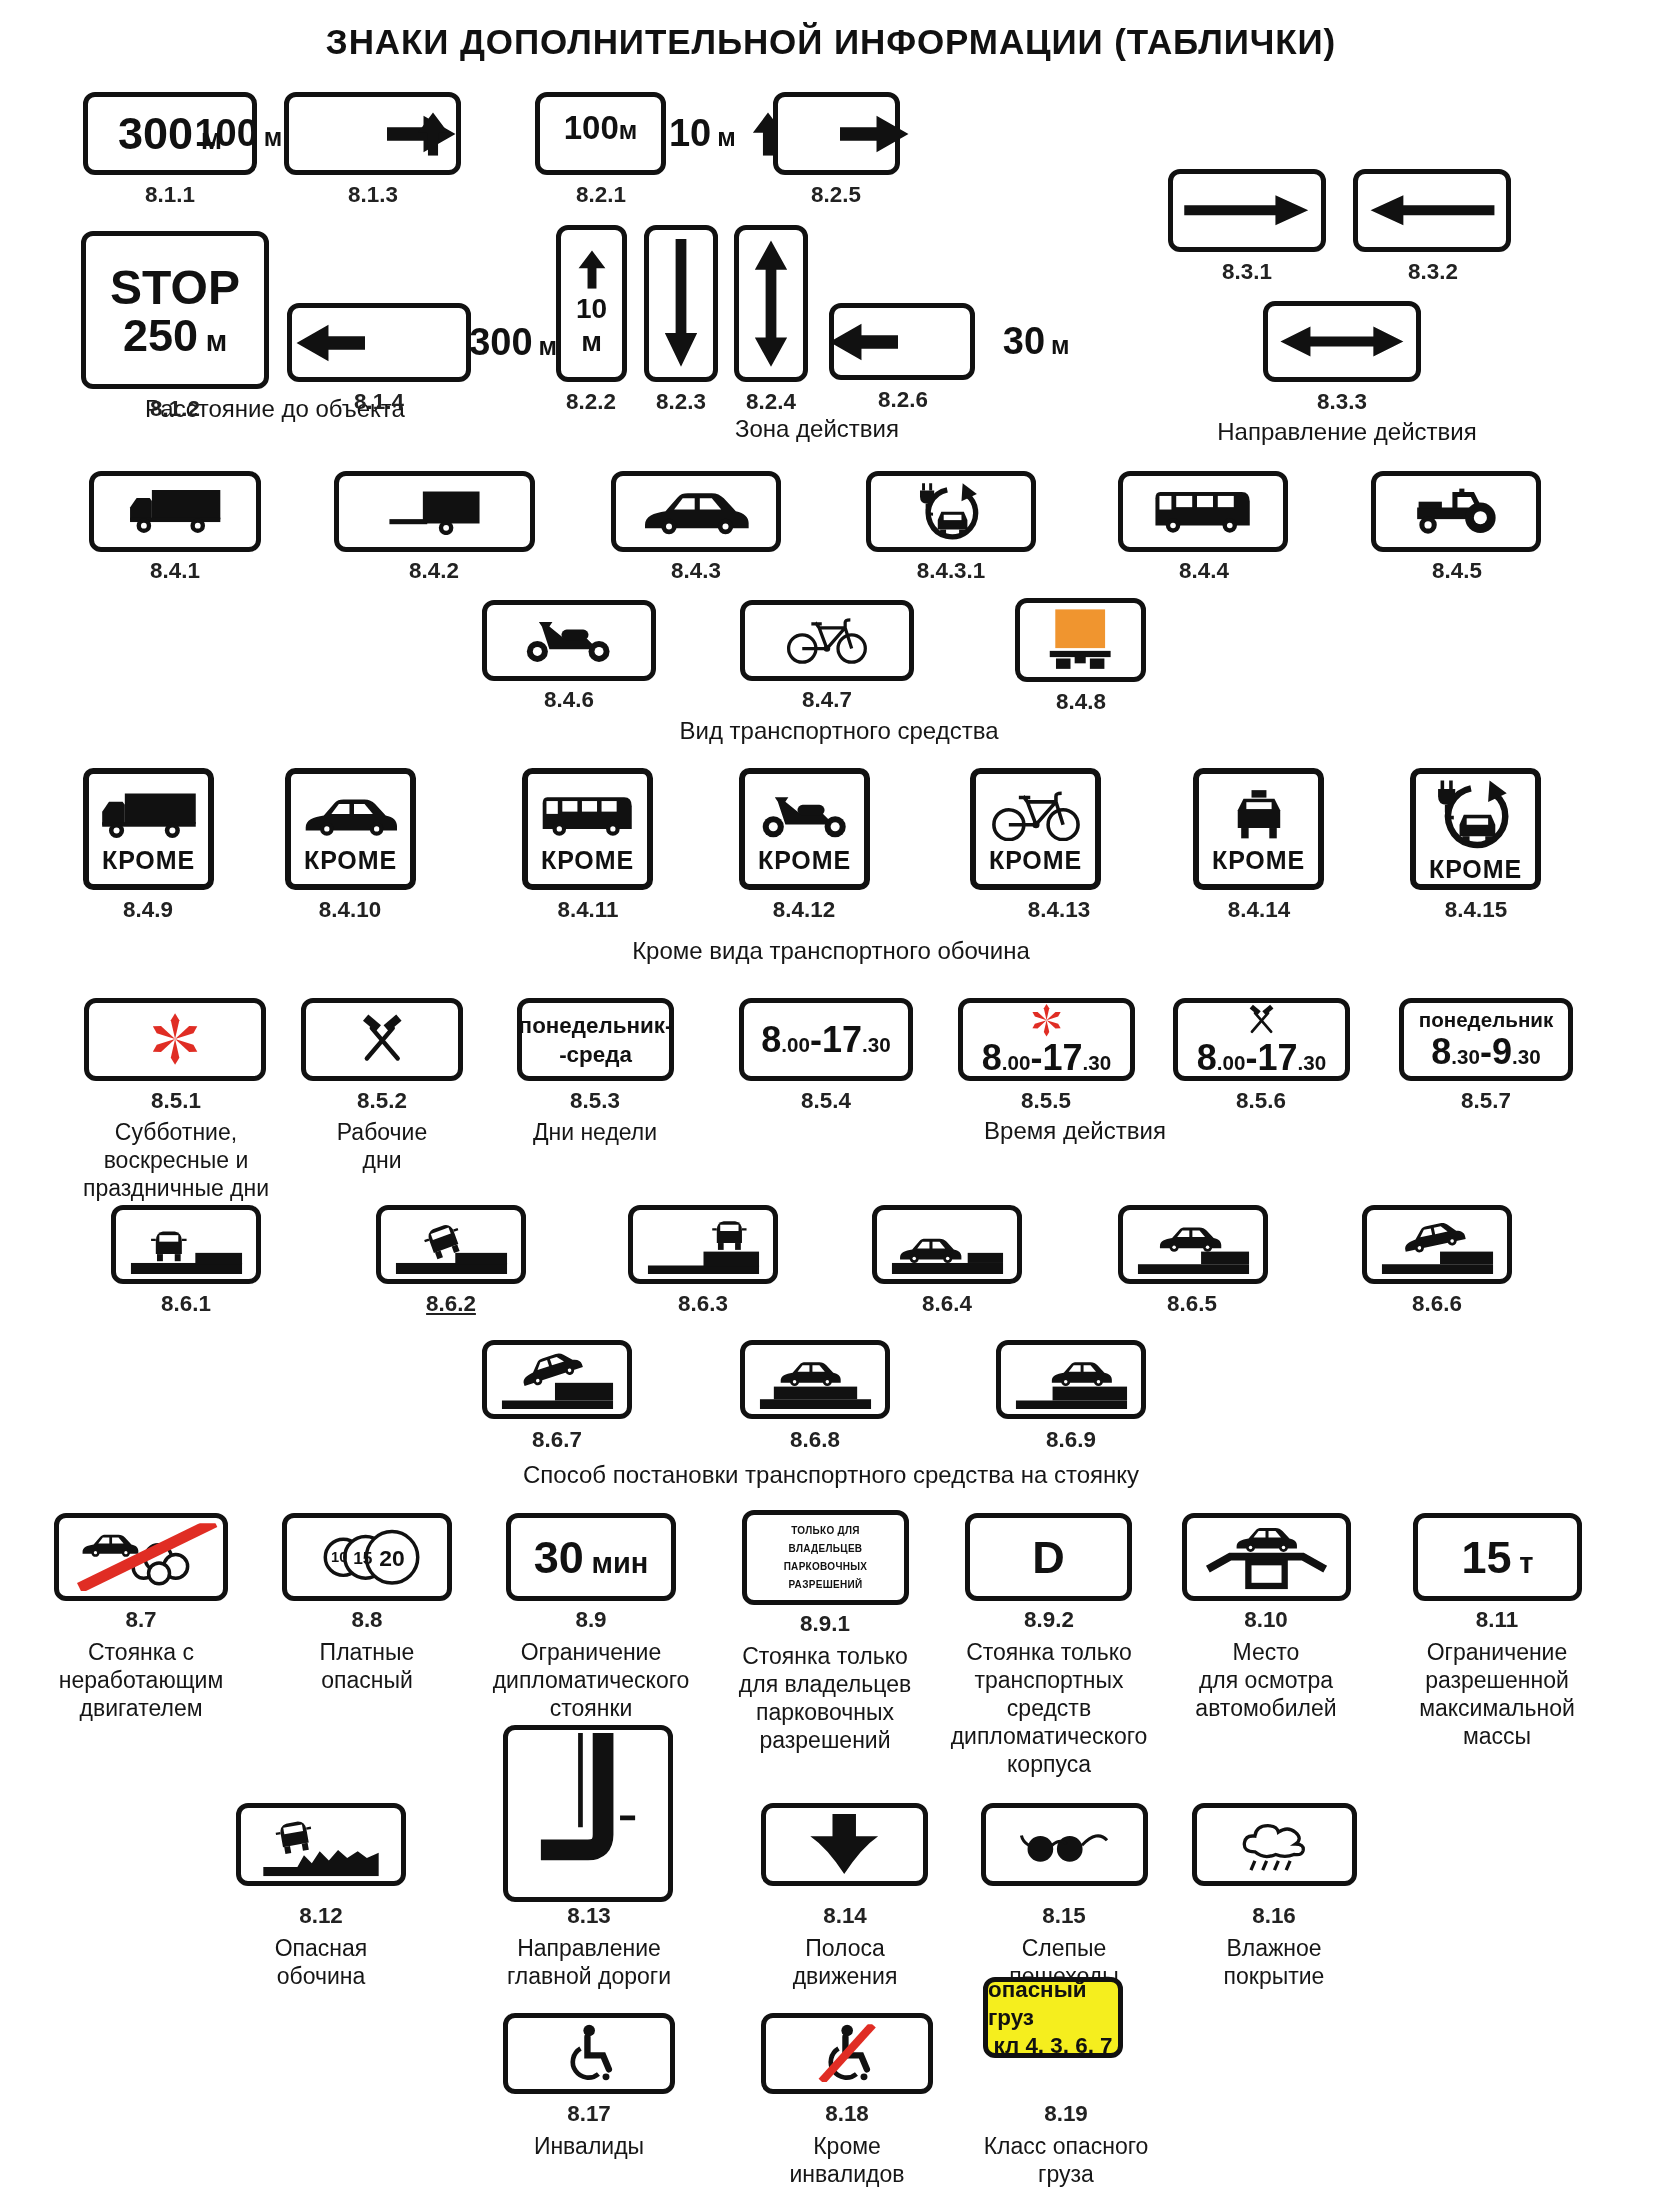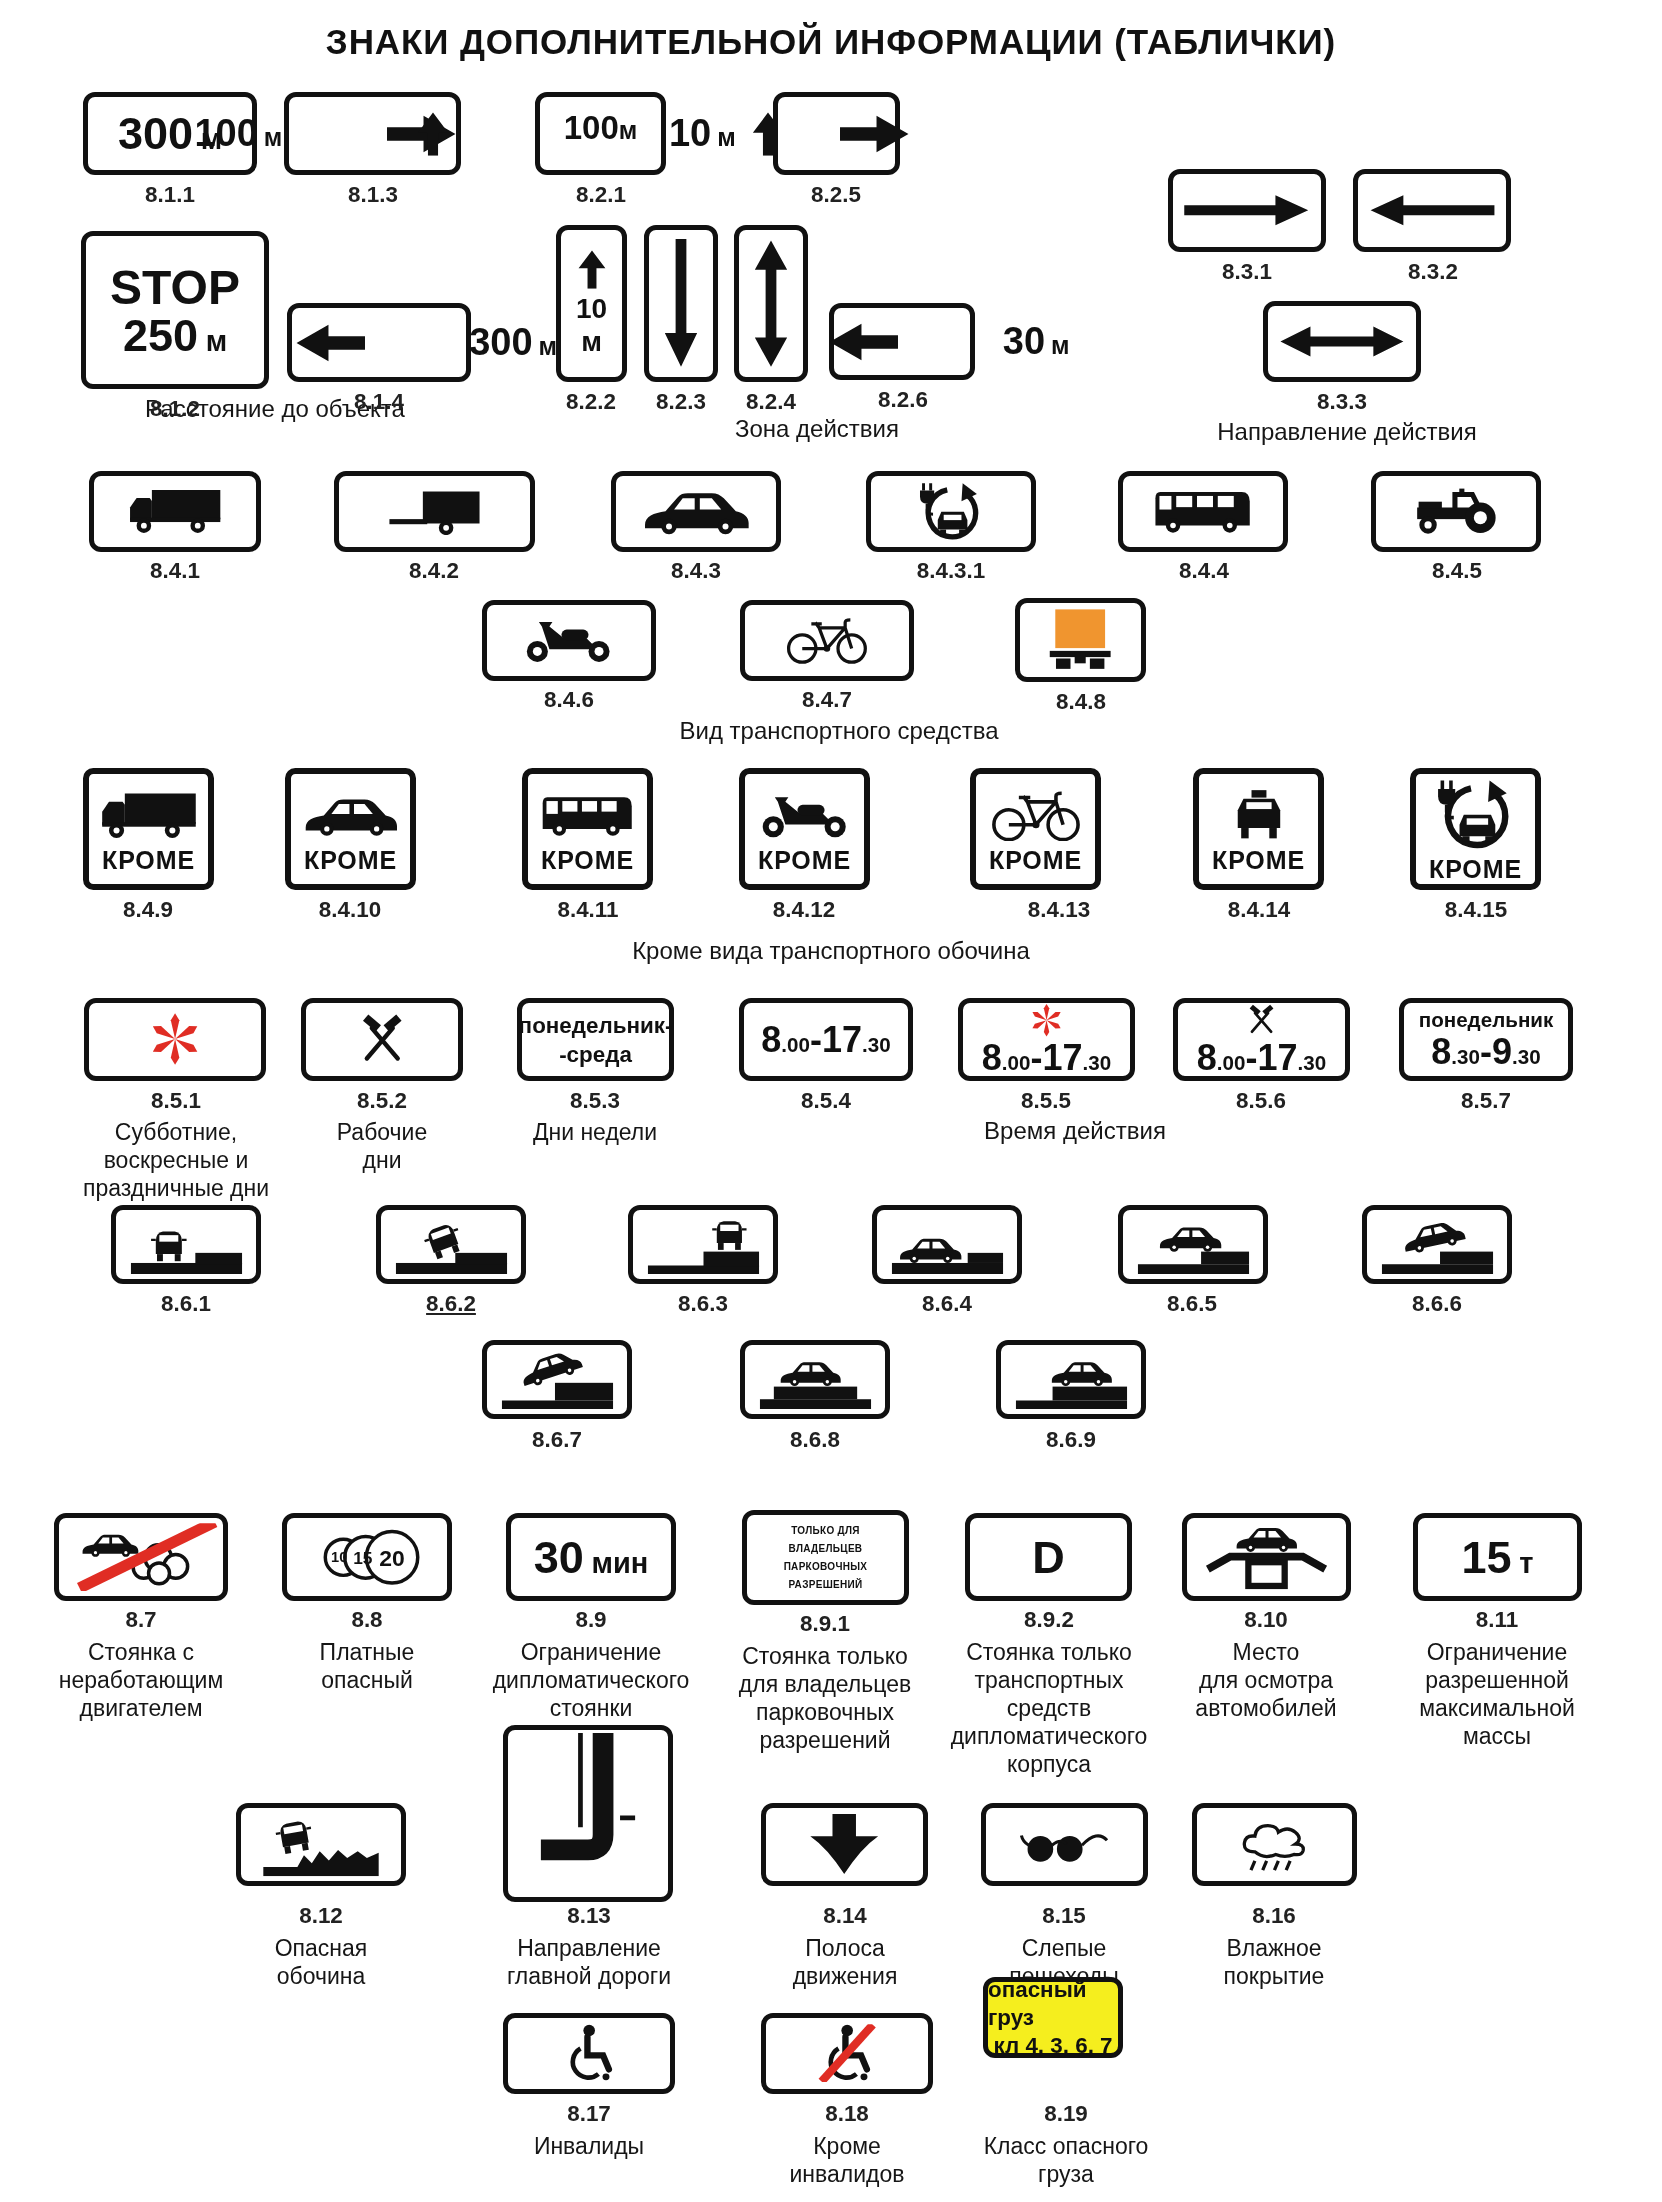--- a/index.html
+++ b/index.html
@@ -307,20 +307,21 @@
 </svg>
 
 <div id="board" data-name="sign-chart">
   <div class="title" data-name="page-title">ЗНАКИ ДОПОЛНИТЕЛЬНОЙ ИНФОРМАЦИИ (ТАБЛИЧКИ)</div>
   <div class="gcap" style="left:275px;top:395px" data-name="group-caption-distance">Расстояние до объекта</div>
   <div class="gcap" style="left:817px;top:415px" data-name="group-caption-zone">Зона действия</div>
   <div class="gcap" style="left:1347px;top:418px" data-name="group-caption-direction">Направление действия</div>
   <div class="gcap" style="left:839px;top:717px" data-name="group-caption-vehicle-type">Вид транспортного средства</div>
   <div class="gcap" style="left:831px;top:937px" data-name="group-caption-except-vehicle-type">Кроме вида транспортного обочина</div>
   <div class="gcap" style="left:1075px;top:1117px" data-name="group-caption-validity-time">Время действия</div>
+  <div class="gcap" style="left:831px;top:1461px" data-name="group-caption-parking-method">Способ постановки транспортного средства на стоянку</div>
 <div class="sign" data-name="sign-8.1.1" style="left: 83px; top: 92px; width: 174px; height: 83px;">
       <div class="trow" data-name="sign-content">
         <span class="b" data-name="sign-text">300</span>
         <span class="u" data-name="sign-text">м</span>
       </div>
     </div>
     <div class="sign-id" data-name="sign-id-label" style="left: 170px; top: 182px;">8.1.1</div>
     <div class="sign" data-name="sign-8.1.3" style="left: 284px; top: 92px; width: 177px; height: 83px;">
       <div class="trow" data-name="sign-content">
         <span class="b2" data-name="sign-text">100</span>

